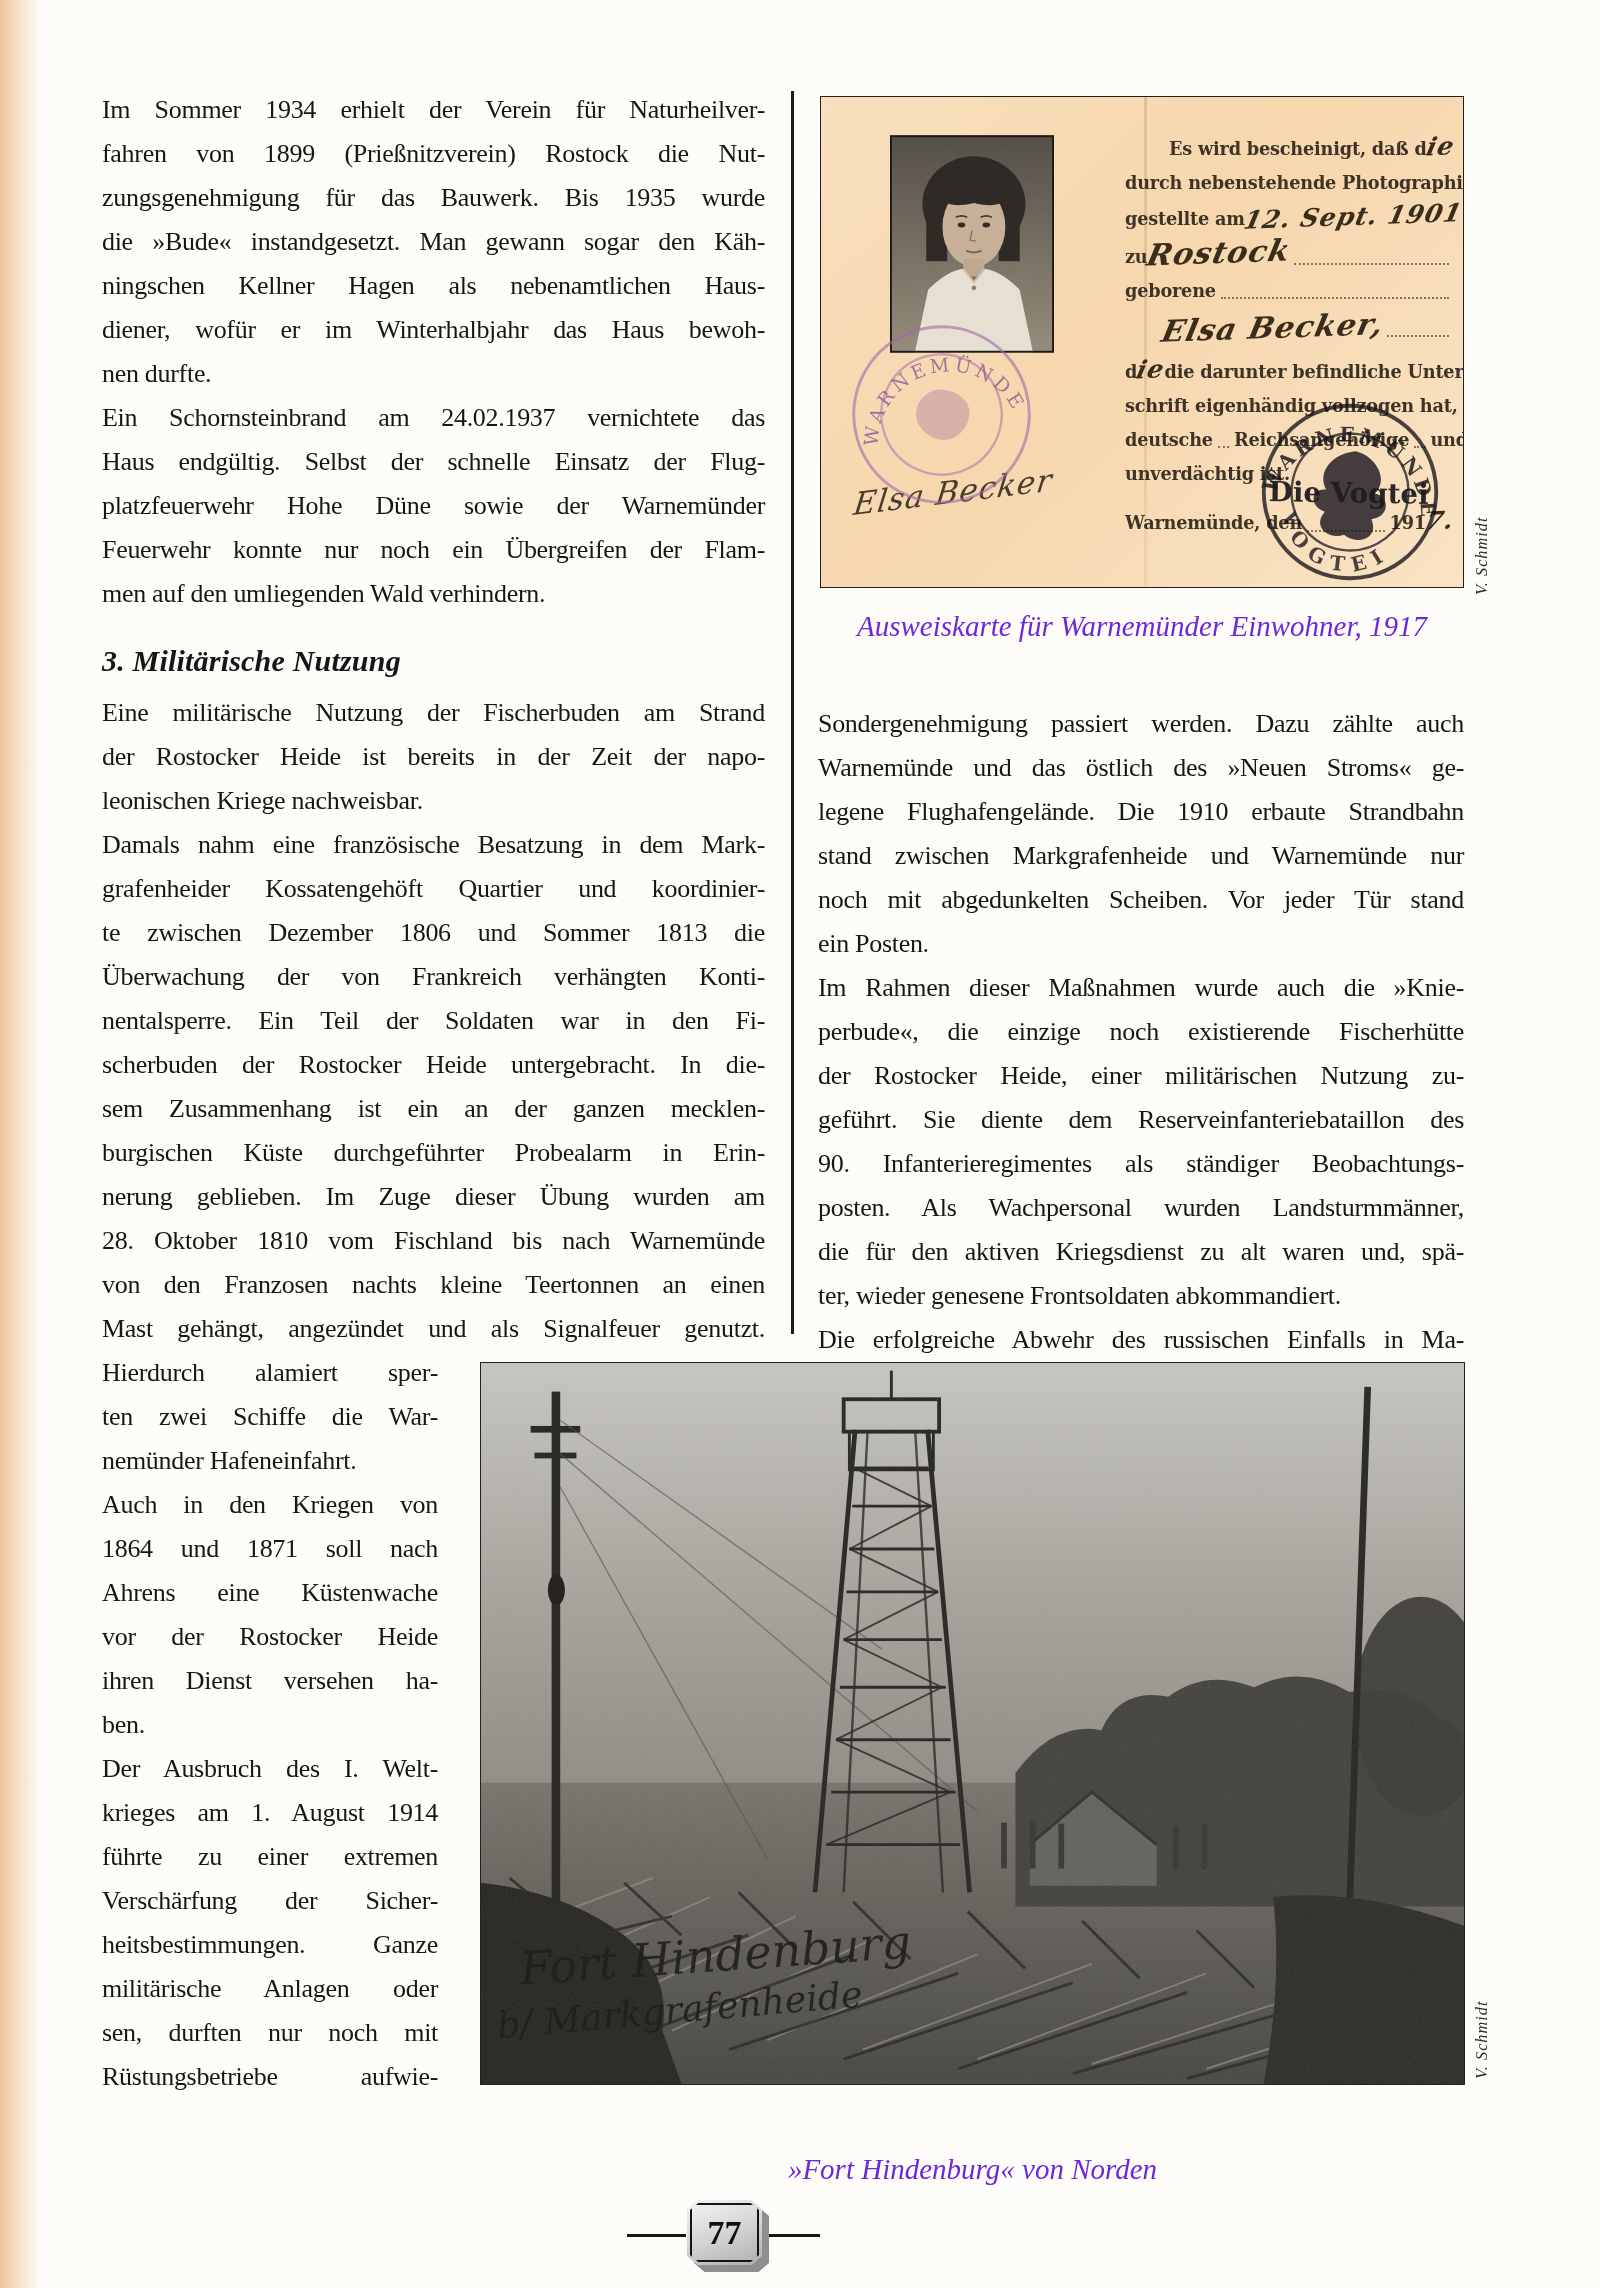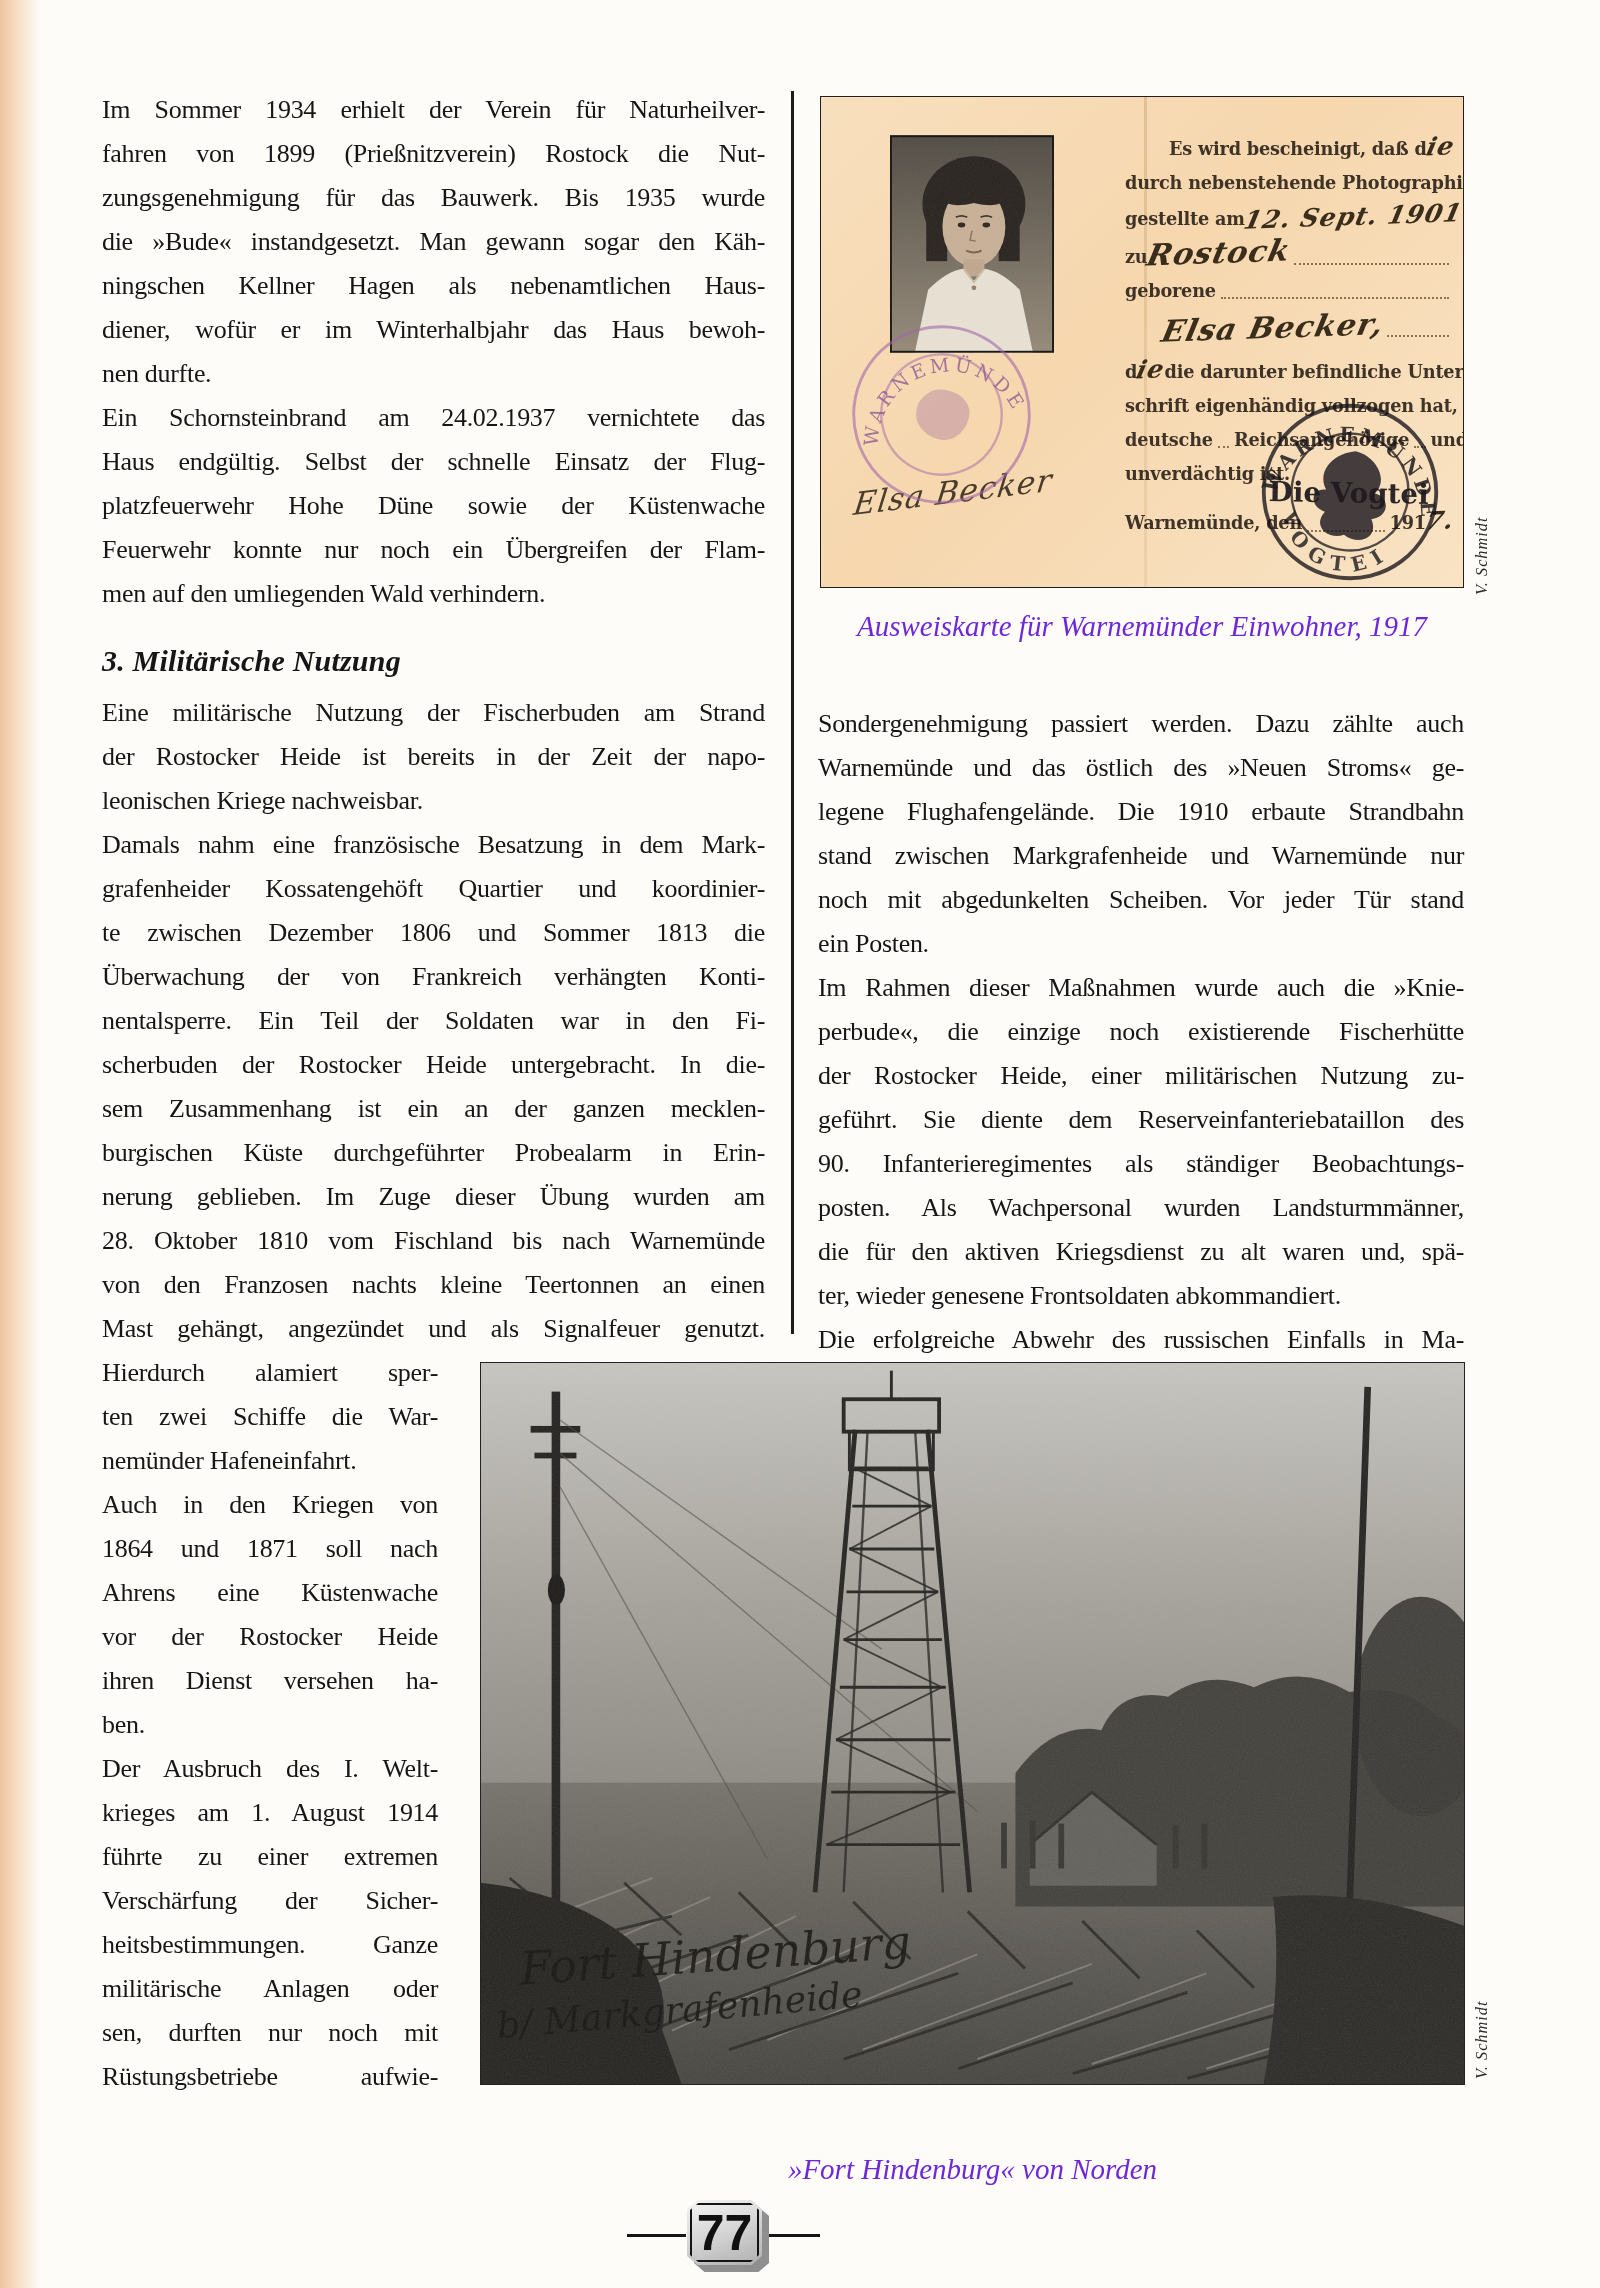--- a/index.html
+++ b/index.html
@@ -54,21 +54,21 @@
   .pn-line.r{left:765px;width:55px;}
   .badge-sh{position:absolute;left:694px;top:2207px;width:75px;height:65px;background:#8f8f8f;
             clip-path:polygon(14% 0,86% 0,100% 14%,100% 86%,86% 100%,14% 100%,0 86%,0 14%);}
   .badge{position:absolute;left:687px;top:2200px;width:75px;height:65px;
          background:linear-gradient(160deg,#f5f5f5 0%,#d8d8d8 45%,#aeaeae 100%);
          clip-path:polygon(14% 0,86% 0,100% 14%,100% 86%,86% 100%,14% 100%,0 86%,0 14%);
          border:0;display:flex;align-items:center;justify-content:center;}
   .badge-inner{width:65px;height:55px;border:2.4px solid #141414;
          clip-path:polygon(12% 0,88% 0,100% 12%,100% 88%,88% 100%,12% 100%,0 88%,0 12%);
          display:flex;align-items:center;justify-content:center;
-         font-size:50px;font-weight:bold;color:#101010;font-family:Liberation Sans, sans-serif;}
+         font-size:34px;font-weight:bold;color:#101010;font-family:Liberation Serif, serif;}
 </style>
 </head>
 <body>
 
 <div>
 
   <div class="edge"></div>
 
   <div class="col col-left">
     <div class="para">
@@ -76,21 +76,21 @@
         <div class="line">fahren von 1899 (Prießnitzverein) Rostock die Nut-</div>
         <div class="line">zungsgenehmigung für das Bauwerk. Bis 1935 wurde</div>
         <div class="line">die »Bude« instandgesetzt. Man gewann sogar den Käh-</div>
         <div class="line">ningschen Kellner Hagen als nebenamtlichen Haus-</div>
         <div class="line">diener, wofür er im Winterhalbjahr das Haus bewoh-</div>
         <div class="line">nen durfte.</div>
       </div>
     <div class="para">
         <div class="line">Ein Schornsteinbrand am 24.02.1937 vernichtete das</div>
         <div class="line">Haus endgültig. Selbst der schnelle Einsatz der Flug-</div>
-        <div class="line">platzfeuerwehr Hohe Düne sowie der Küstenwache</div>
+        <div class="line">platzfeuerwehr Hohe Düne sowie der Warnemünder</div>
         <div class="line">Feuerwehr konnte nur noch ein Übergreifen der Flam-</div>
         <div class="line">men auf den umliegenden Wald verhindern.</div>
       </div>
     <div class="heading">3. Militärische Nutzung</div>
     <div class="para">
         <div class="line">Eine militärische Nutzung der Fischerbuden am Strand</div>
         <div class="line">der Rostocker Heide ist bereits in der Zeit der napo-</div>
         <div class="line">leonischen Kriege nachweisbar.</div>
       </div>
     <div class="para cont">

